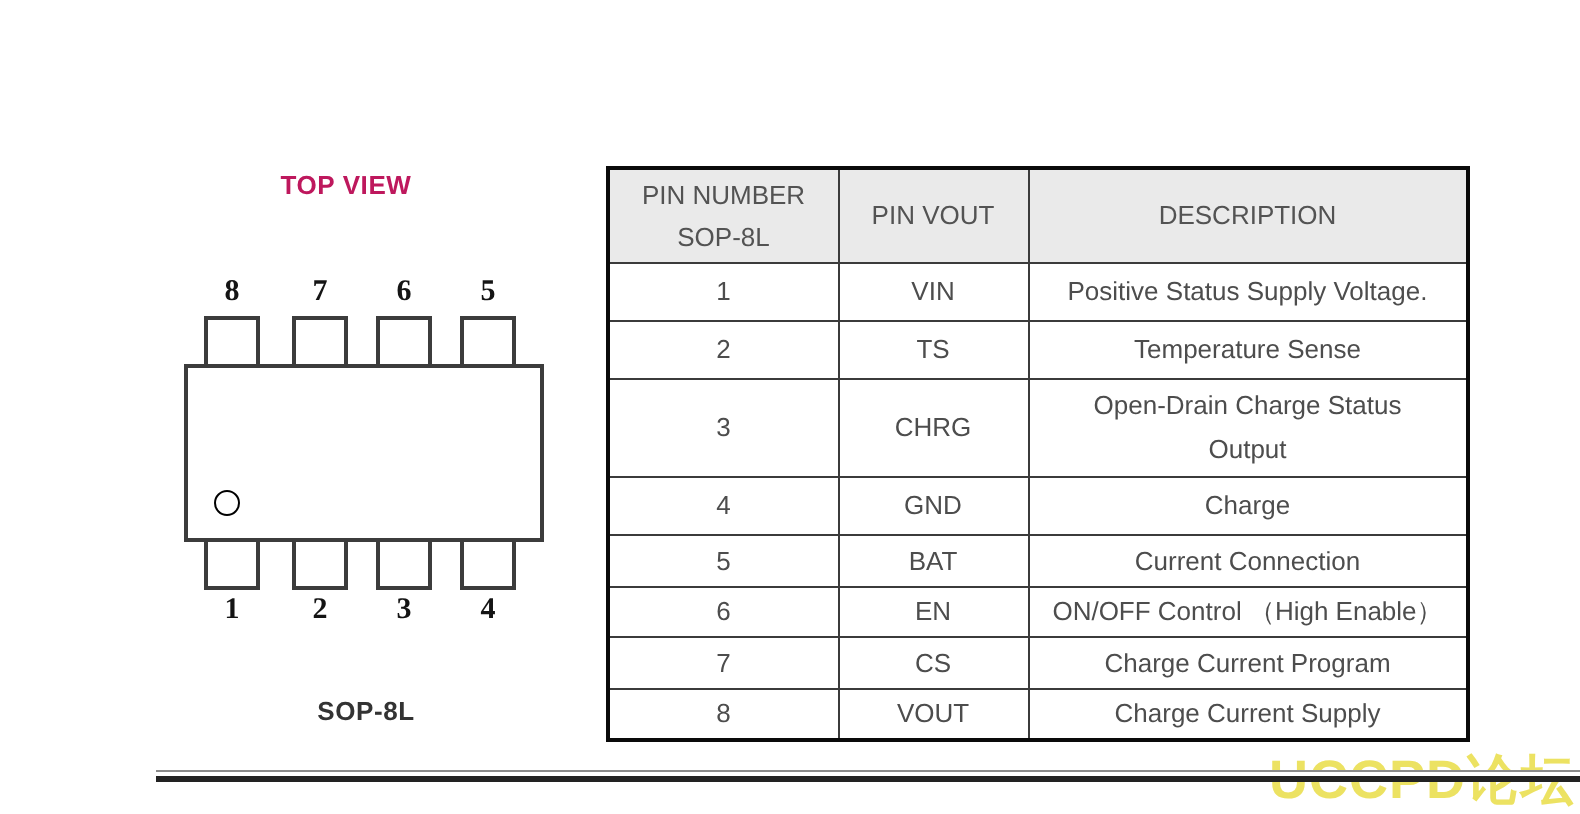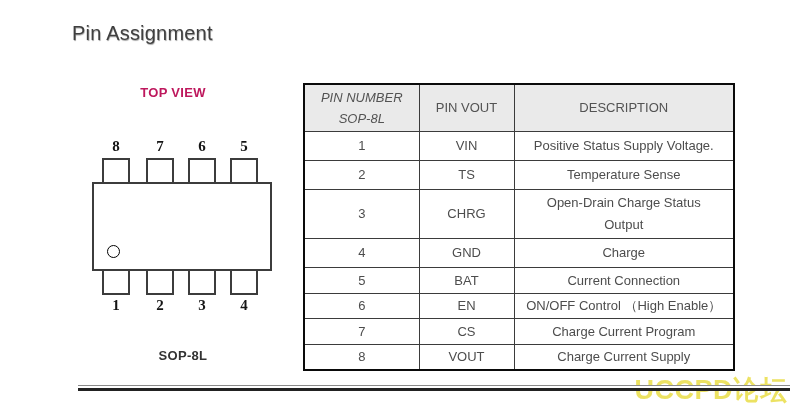--- a/index.html
+++ b/index.html
@@ -126,21 +126,21 @@
   .pin-table thead th {
     background: #eaeaea;
     font-weight: normal;
     color: #535353;
   }
   .hdr-row      { height: 47px; }
   .row-std      { height: 29px; }
   .row-tall     { height: 49px; }
   .row-slim     { height: 26px; }
   .row-slimmer  { height: 25px; }
-  .hdr-line { display: block; line-height: 21px; font-style: italic; }
+  .hdr-line { display: block; line-height: 21px; }
   .two-line { display: inline-block; max-width: 185px; line-height: 22px; }
 
   
   .bottom-rule {
     position: absolute;
     left: 78px;
     top: 385px;
     width: 712px;
     z-index: 5;
   }
@@ -159,21 +159,20 @@
     z-index: 4;
     opacity: 0.9;
     white-space: nowrap;
   }
 </style>
 </head>
 <body>
 
 <div class="page">
 
-  <div class="page-title">Pin Assignment</div>
 
   <div>
     <div class="topview-label">TOP VIEW</div>
 
     <span class="pin-num pin-num-top pin-x0">8</span>
     <span class="pin-num pin-num-top pin-x1">7</span>
     <span class="pin-num pin-num-top pin-x2">6</span>
     <span class="pin-num pin-num-top pin-x3">5</span>
 
     <div class="chip-pin pin-top pin-x0"></div>

